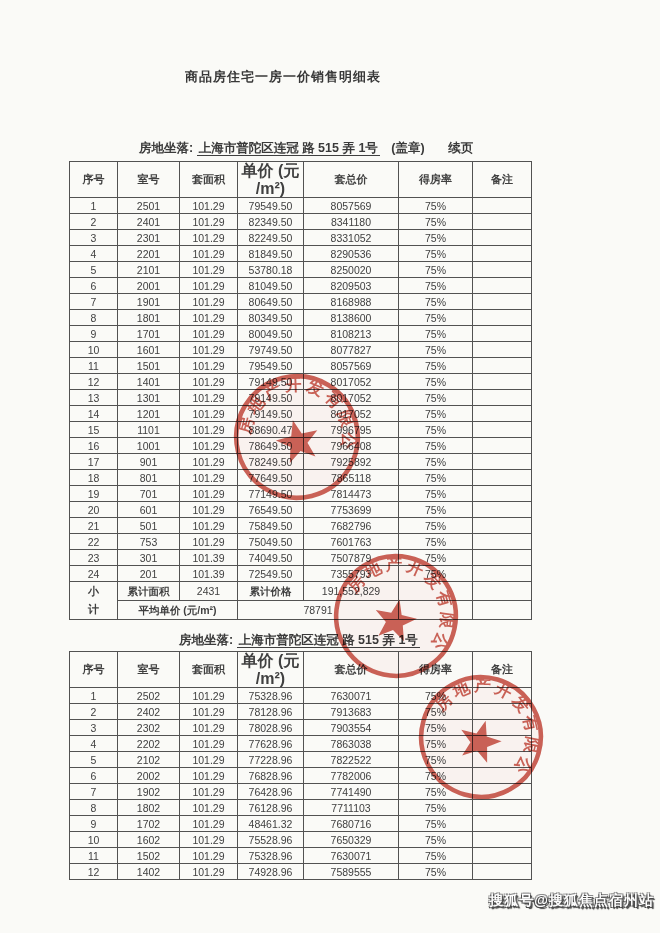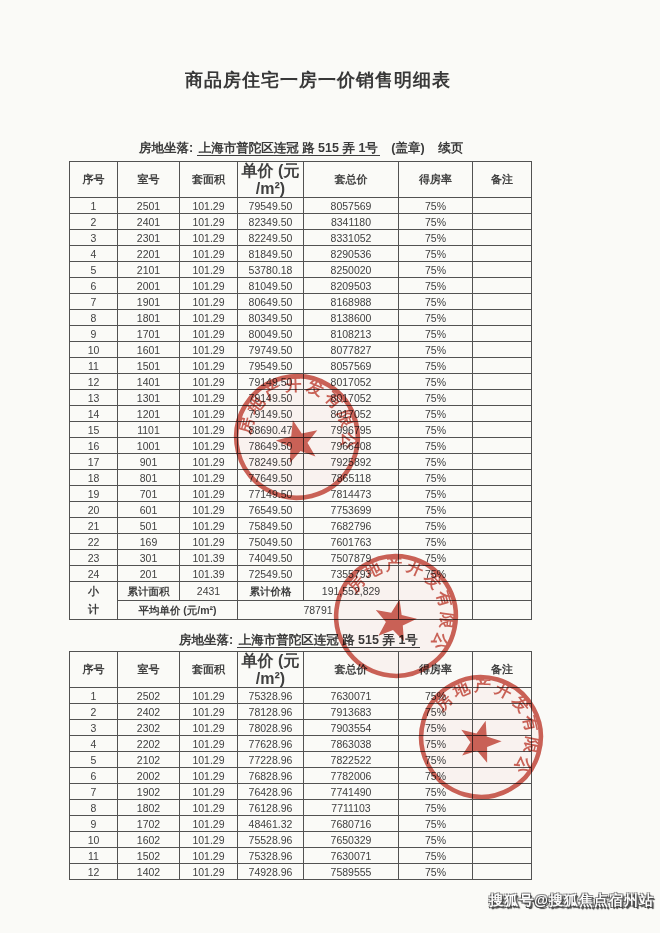--- a/index.html
+++ b/index.html
@@ -3,33 +3,33 @@
 <meta charset="utf-8">
 <style>
   html,body { margin:0; padding:0; background:#ffffff; }
   body { font-family: "Liberation Sans", "DejaVu Sans", sans-serif; }
   #paper {
     position:relative; width:660px; height:933px; margin:0 auto;
     background:#fafaf7; overflow:hidden; color:#3c3c3c;
   }
   .doc-title {
     position:absolute; left:185px; top:68px; width:290px;
-    font-size:18px; font-weight:bold; letter-spacing:1px; color:#383838;
+    font-size:13px; font-weight:bold; letter-spacing:1px; color:#383838;
   }
   .meta-line { position:absolute; font-size:12.5px; font-weight:bold; color:#3a3a3a; white-space:nowrap; }
   .project-line { left:178px; top:106px; }
   .loc1 { left:139px; top:140px; }
   .loc2 { left:139px; top:632px;margin-left:40px; }
   .blank-underline {
     display:inline-block; min-width:150px; text-align:center;
     border-bottom:1.5px solid #3f3f3f; padding:0 6px; margin:0 4px;
   }
   .u { border-bottom:1.5px solid #3f3f3f; padding:0 2px; }
   .seal-note { margin-left:8px; }
-  .continued { margin-left:10px; }
+  .continued { margin-left:20px; }
 
   table.price-table {
     position:absolute; left:69px; border-collapse:collapse; table-layout:fixed;
     width:462px; background:transparent;
   }
   #table1 { top:161px; }
   #table2 { top:651px; }
   .price-table th, .price-table td {
     border:1px solid #525252; padding:0; text-align:center;
     font-size:10.5px; line-height:1.15; color:#404040; height:15px;
@@ -279,21 +279,21 @@
           <td>21</td>
           <td>501</td>
           <td>101.29</td>
           <td>75849.50</td>
           <td>7682796</td>
           <td>75%</td>
           <td></td>
         </tr>
         <tr>
           <td>22</td>
-          <td>169</td>
+          <td>753</td>
           <td>101.29</td>
           <td>75049.50</td>
           <td>7601763</td>
           <td>75%</td>
           <td></td>
         </tr>
         <tr>
           <td>23</td>
           <td>301</td>
           <td>101.39</td>

